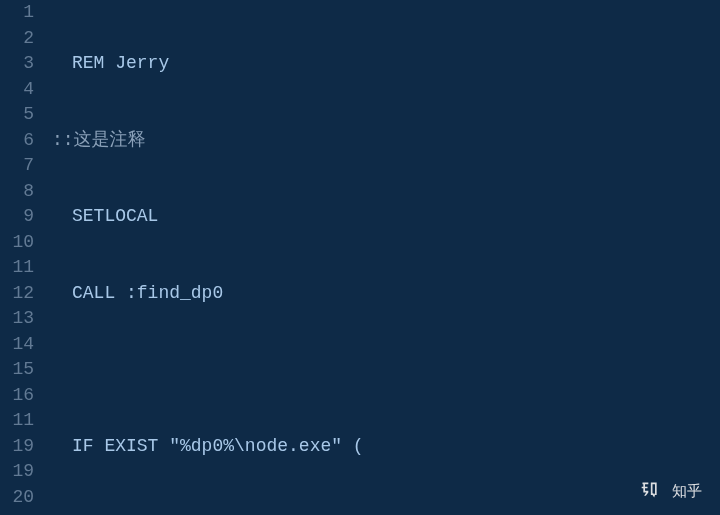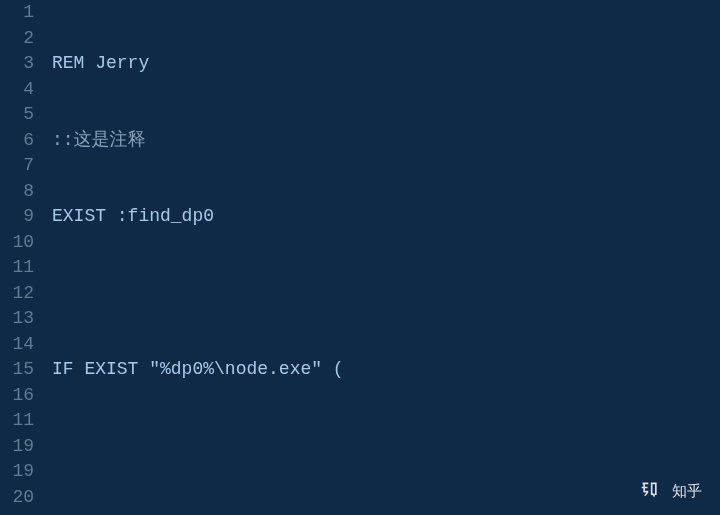--- a/index.html
+++ b/index.html
@@ -35,21 +35,21 @@
     }
     .code {
       flex: 1;
       padding-left: 8px;
       white-space: pre;
     }
     .code-line {
       height: 25.5px;
       color: #b8c5d6;
     }
-    .keyword { color: #a8c8e8; }
+    .keyword { color: #a8c8e8; margin-left: 20px; }
     .dim { color: #8aa0b8; }
     .watermark {
       position: absolute;
       bottom: 12px;
       right: 18px;
       color: #e8e8ea;
       font-family: "Microsoft YaHei", "PingFang SC", sans-serif;
       font-size: 15px;
       display: flex;
       align-items: center;
@@ -83,21 +83,22 @@
     <div class="gutter-line">15</div>
     <div class="gutter-line">16</div>
     <div class="gutter-line">11</div>
     <div class="gutter-line">19</div>
     <div class="gutter-line">19</div>
     <div class="gutter-line">20</div>
   </div>
   <div class="code">
     <div class="code-line keyword">REM Jerry</div>
     <div class="code-line dim">::这是注释</div>
-    <div class="code-line keyword">EXIST :find_dp0</div>
+    <div class="code-line keyword">SETLOCAL</div>
+    <div class="code-line keyword">CALL :find_dp0</div>
     <div class="code-line"></div>
     <div class="code-line keyword">IF EXIST "%dp0%\node.exe" (</div>
     
     
     
     
     
     
     
     

